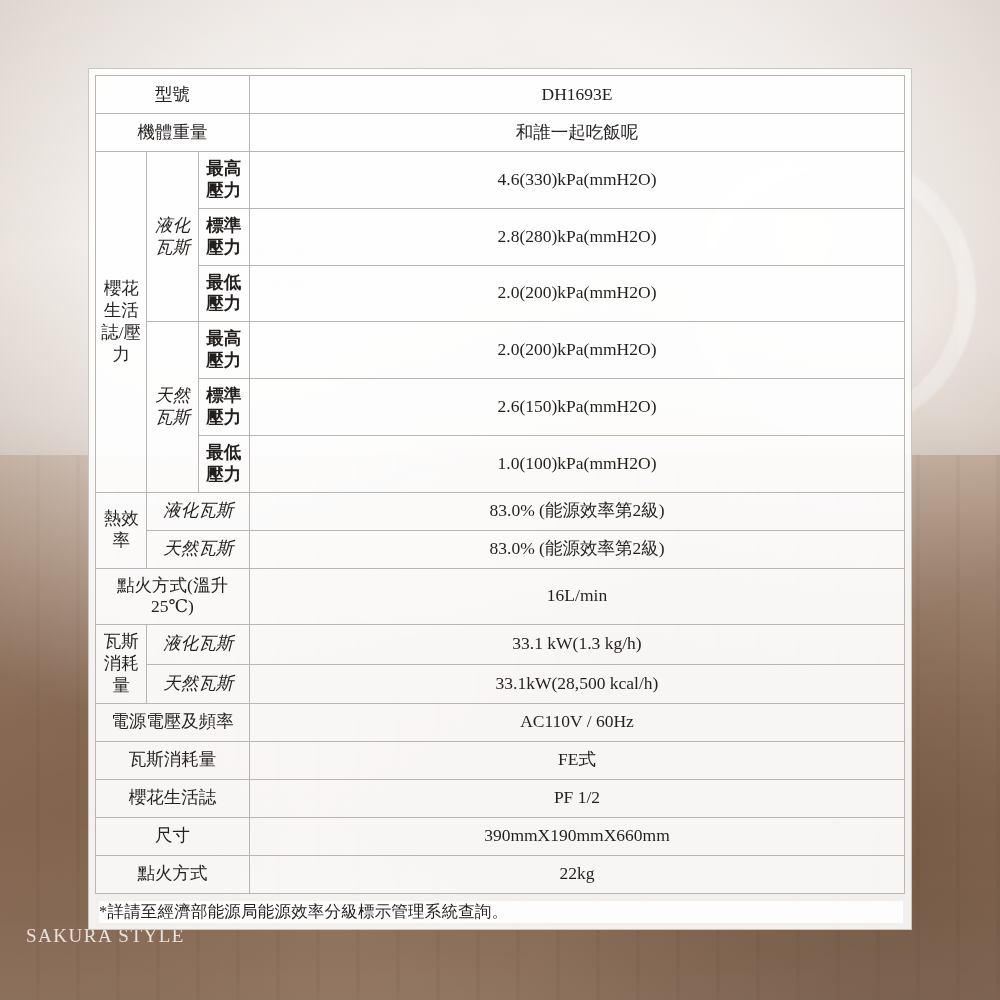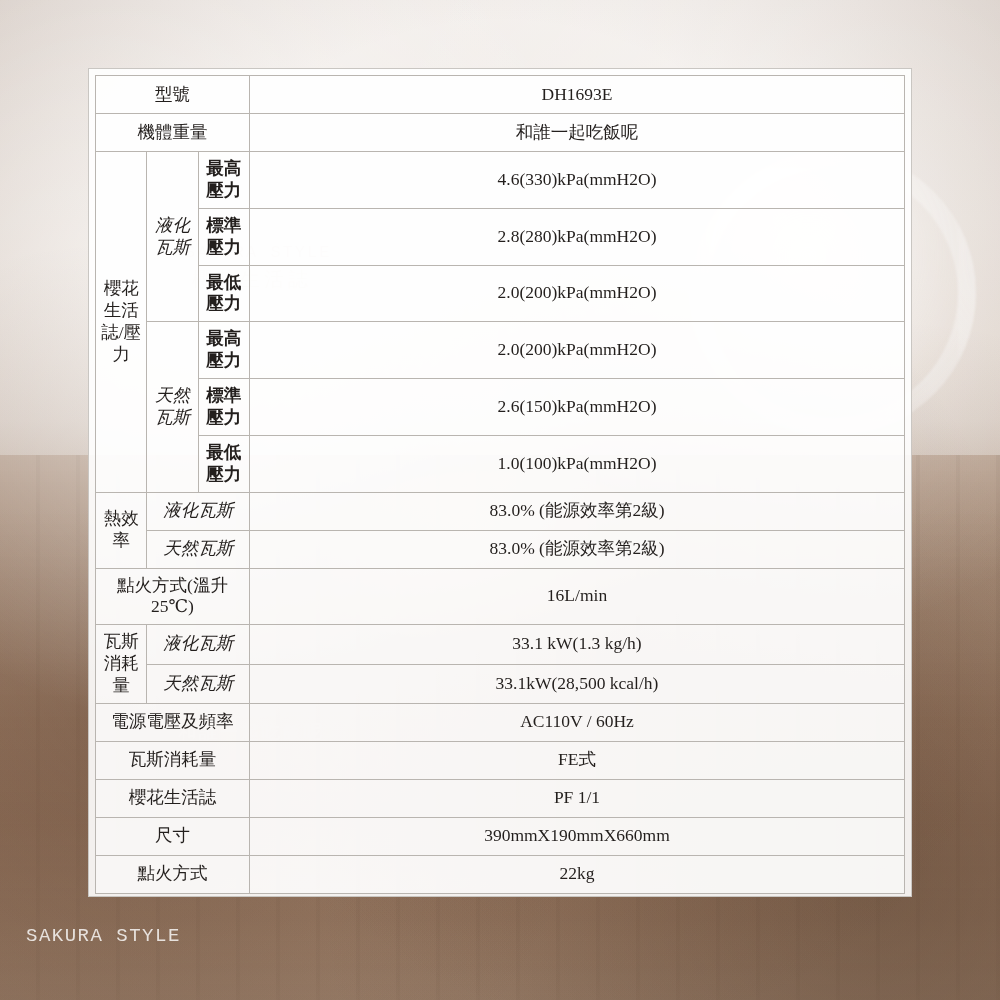--- a/index.html
+++ b/index.html
@@ -81,21 +81,21 @@
   .bg-vignette {
     position: absolute;
     inset: 0;
     background: radial-gradient(ellipse at 50% 45%, rgba(255,255,255,0) 55%, rgba(120,90,70,0.25) 100%);
   }
 
   
   .wm {
     position: absolute;
     color: rgba(255,255,255,0.55);
-    font-family: Liberation Mono, monospace;
+    font-family: Liberation Serif, serif;
     letter-spacing: 2px;
     white-space: nowrap;
     pointer-events: none;
   }
   .wm-sakura-top {
     left: 185px; top: 243px;
     font-size: 17px;
     color: rgba(180,160,150,0.45);
   }
   .wm-sakura-top2 {
@@ -258,29 +258,30 @@
         <tr class="row-h">
           <td class="c1" colspan="3">電源電壓及頻率</td>
           <td class="val">AC110V / 60Hz</td>
         </tr>
         <tr class="row-h">
           <td class="c1" colspan="3">瓦斯消耗量</td>
           <td class="val">FE式</td>
         </tr>
         <tr class="row-h">
           <td class="c1" colspan="3">櫻花生活誌</td>
-          <td class="val">PF 1/1</td>
+          <td class="val">PF 1/2</td>
         </tr>
         <tr class="row-h">
           <td class="c1" colspan="3">尺寸</td>
           <td class="val">390mmX190mmX660mm</td>
         </tr>
         <tr class="row-h">
           <td class="c1" colspan="3">點火方式</td>
           <td class="val">22kg</td>
         </tr>
 
       </tbody>
     </table>
 
+    <div class="footnote note-bar">*詳請至經濟部能源局能源效率分級標示管理系統查詢。</div>
   </div>
 
 </div>
 
 </body></html>

